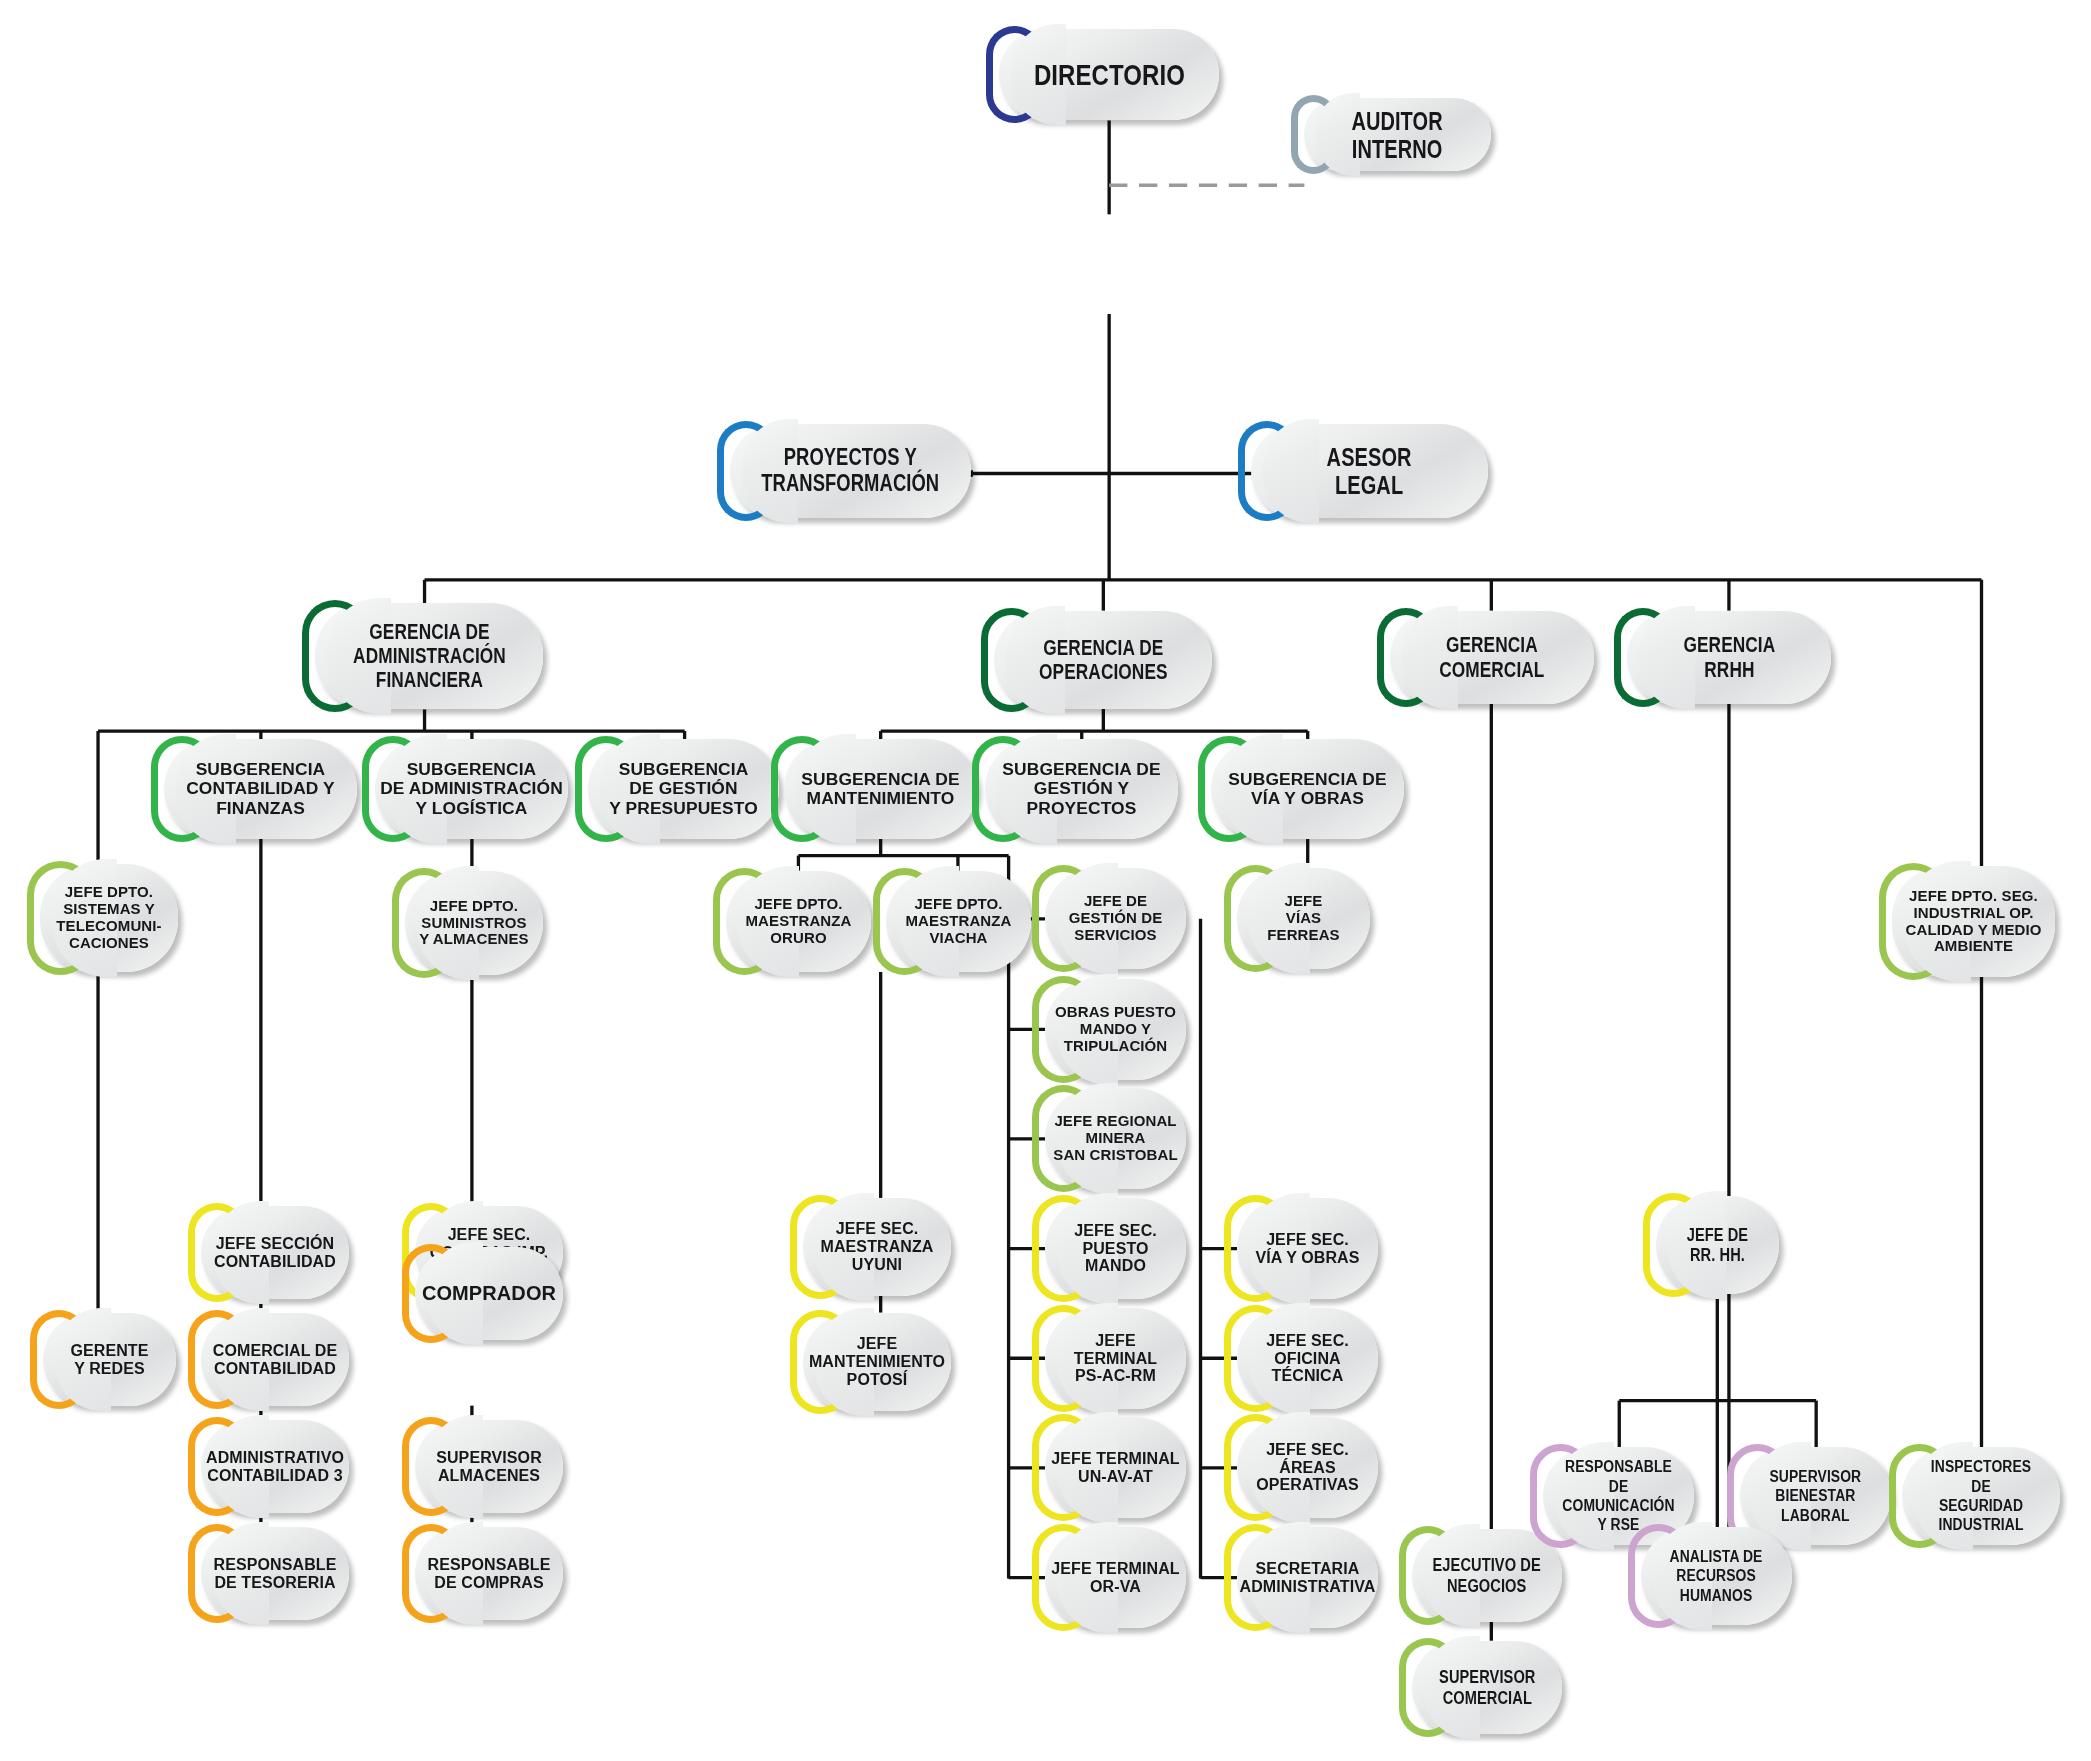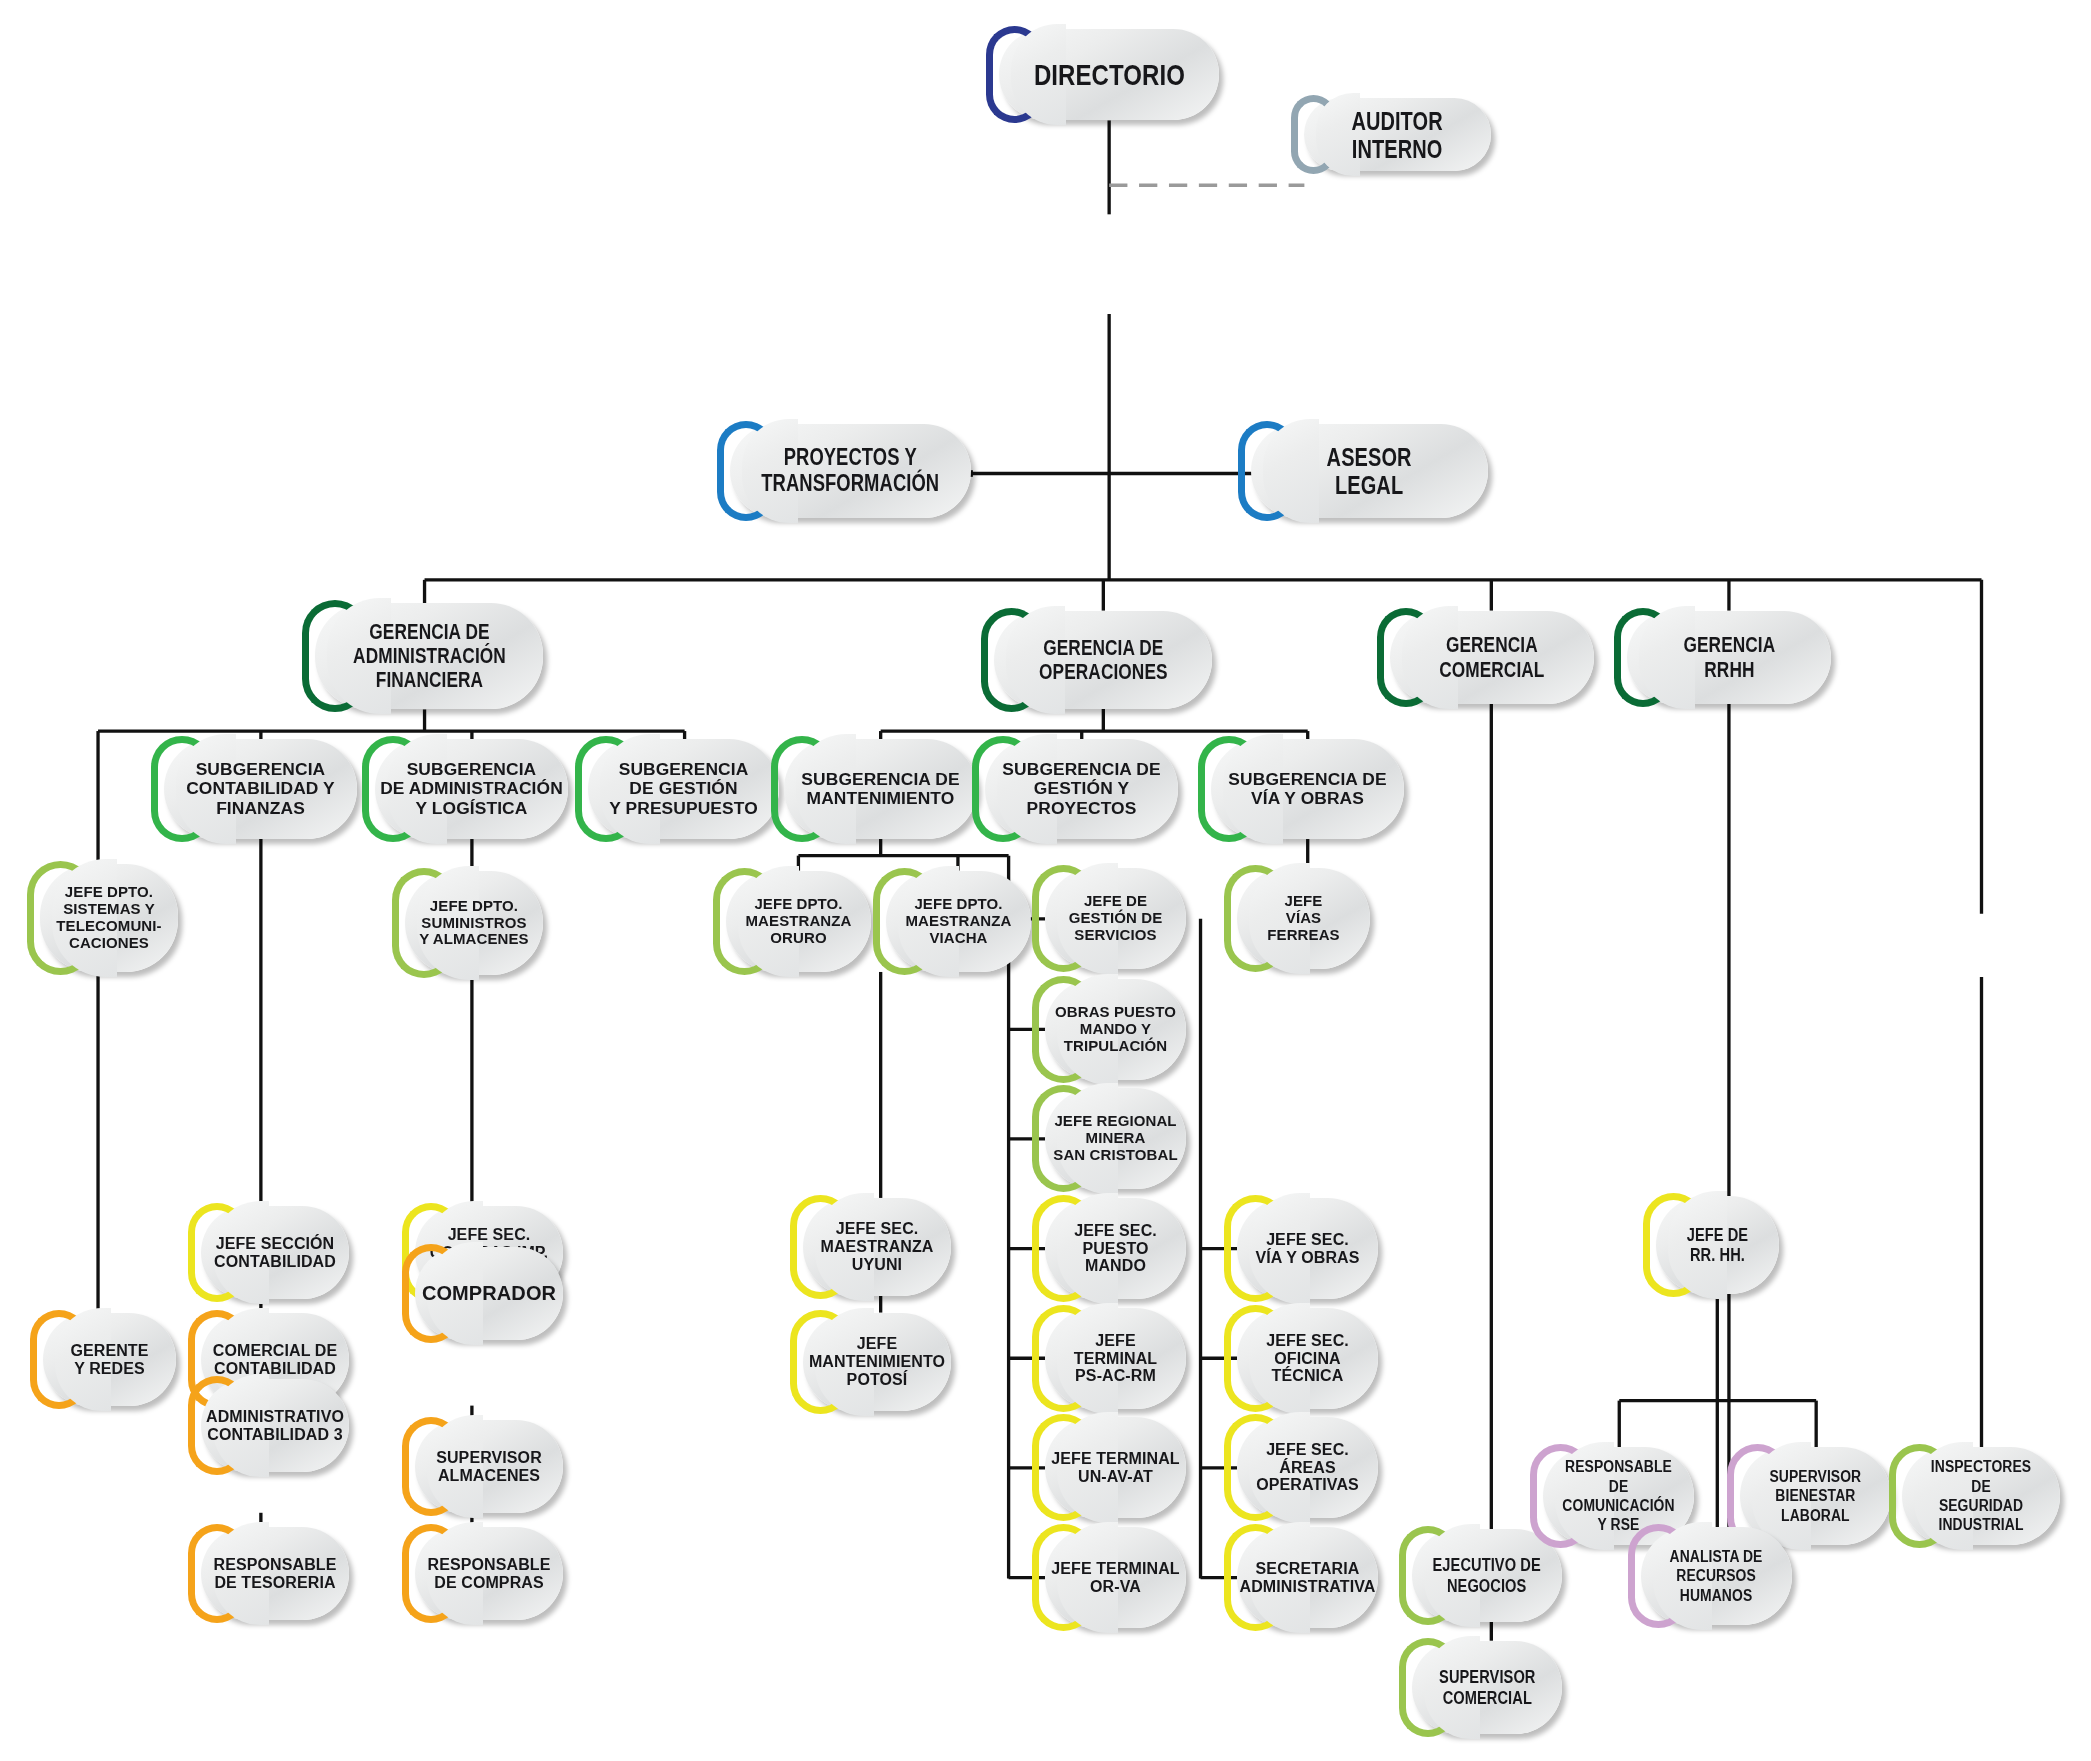--- a/index.html
+++ b/index.html
@@ -230,33 +230,41 @@
 MINERA
 SAN CRISTOBAL</span>
     </div>
     <div class="node" style="left: 1237px; top: 868px; width: 133px; height: 101px; font-size: 15px; border-radius: 51px;">
       <span class="arc" style="--ac: #9ac54e; width: 63px;"></span>
       <span class="arcmask" style="left: 11.6px; width: 61px; background: linear-gradient(150deg, rgb(247, 248, 248) 0%, rgb(236, 237, 237) 40%, rgb(226, 228, 229) 100%); border-top-left-radius: 51px; border-bottom-left-radius: 51px;"></span>
       <span class="lbl">JEFE
 VÍAS
 FERREAS</span>
     </div>
+    <div class="node" style="left: 1892px; top: 866px; width: 163px; height: 111px; font-size: 15px; border-radius: 52px;">
+      <span class="arc" style="--ac: #9ac54e; width: 69px;"></span>
+      <span class="arcmask" style="left: 11.6px; width: 67px; background: linear-gradient(150deg, rgb(247, 248, 248) 0%, rgb(236, 237, 237) 40%, rgb(226, 228, 229) 100%); border-top-left-radius: 56px; border-bottom-left-radius: 56px;"></span>
+      <span class="lbl">JEFE DPTO. SEG.
+INDUSTRIAL OP.
+CALIDAD Y MEDIO
+AMBIENTE</span>
+    </div>
     <div class="node" style="left: 201px; top: 1206px; width: 148px; height: 93px; font-size: 16px; border-radius: 47px;">
       <span class="arc" style="--ac: #ece51f; width: 58px;"></span>
       <span class="arcmask" style="left: 11.6px; width: 56px; background: linear-gradient(150deg, rgb(247, 248, 248) 0%, rgb(236, 237, 237) 40%, rgb(226, 228, 229) 100%); border-top-left-radius: 47px; border-bottom-left-radius: 47px;"></span>
       <span class="lbl">JEFE SECCIÓN
 CONTABILIDAD</span>
     </div>
     <div class="node" style="left: 201px; top: 1313px; width: 148px; height: 93px; font-size: 16px; border-radius: 47px;">
       <span class="arc" style="--ac: #f5a31a; width: 58px;"></span>
       <span class="arcmask" style="left: 11.6px; width: 56px; background: linear-gradient(150deg, rgb(247, 248, 248) 0%, rgb(236, 237, 237) 40%, rgb(226, 228, 229) 100%); border-top-left-radius: 47px; border-bottom-left-radius: 47px;"></span>
       <span class="lbl">COMERCIAL DE
 CONTABILIDAD</span>
     </div>
-    <div class="node" style="left: 201px; top: 1379px; width: 148px; height: 93px; font-size: 16px; border-radius: 47px;">
+    <div class="node" style="left: 201px; top: 1420px; width: 148px; height: 93px; font-size: 16px; border-radius: 47px;">
       <span class="arc" style="--ac: #f5a31a; width: 58px;"></span>
       <span class="arcmask" style="left: 11.6px; width: 56px; background: linear-gradient(150deg, rgb(247, 248, 248) 0%, rgb(236, 237, 237) 40%, rgb(226, 228, 229) 100%); border-top-left-radius: 47px; border-bottom-left-radius: 47px;"></span>
       <span class="lbl">ADMINISTRATIVO
 CONTABILIDAD 3</span>
     </div>
     <div class="node" style="left: 201px; top: 1527px; width: 148px; height: 93px; font-size: 16px; border-radius: 47px;">
       <span class="arc" style="--ac: #f5a31a; width: 58px;"></span>
       <span class="arcmask" style="left: 11.6px; width: 56px; background: linear-gradient(150deg, rgb(247, 248, 248) 0%, rgb(236, 237, 237) 40%, rgb(226, 228, 229) 100%); border-top-left-radius: 47px; border-bottom-left-radius: 47px;"></span>
       <span class="lbl">RESPONSABLE
 DE TESORERIA</span>

